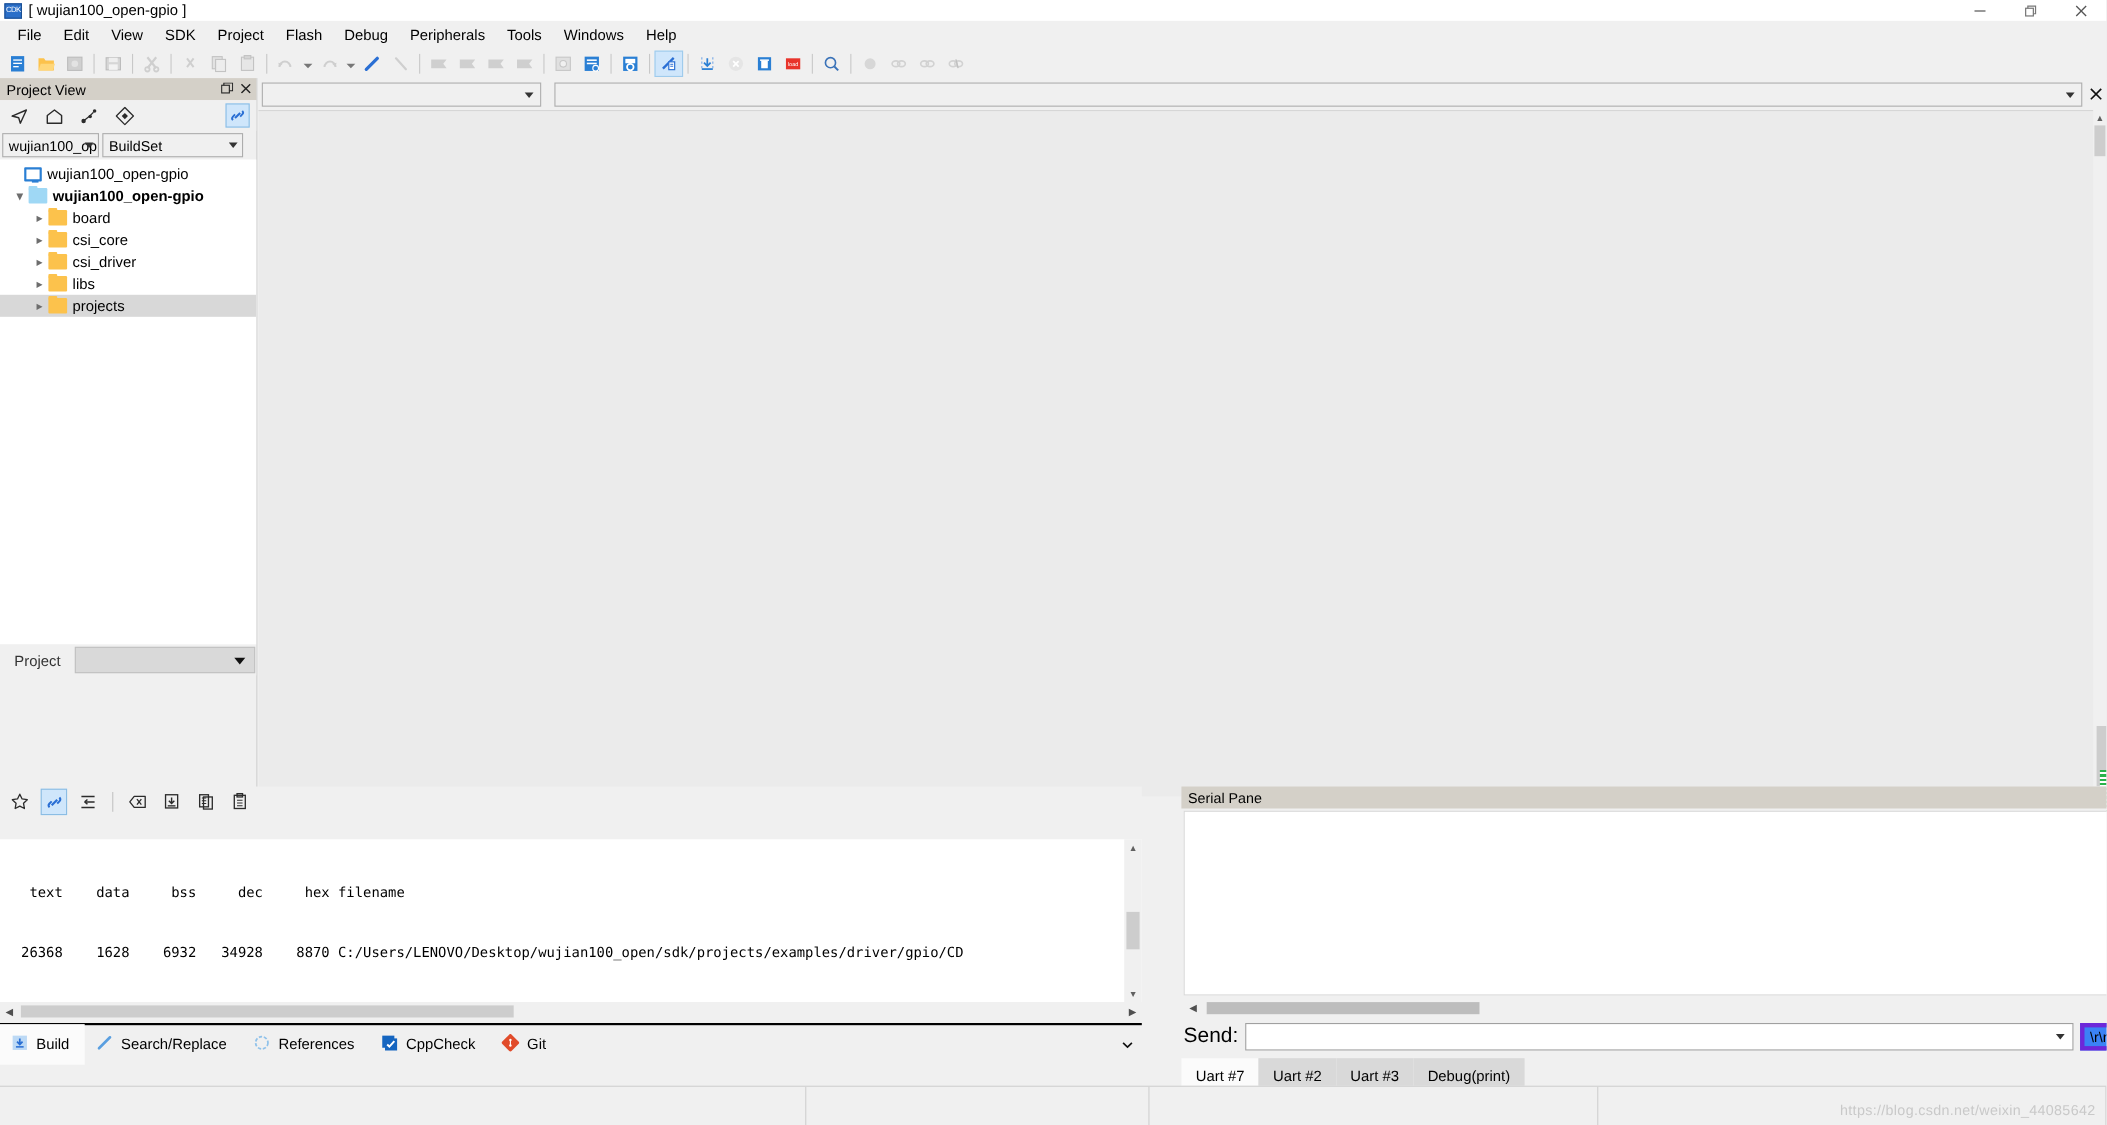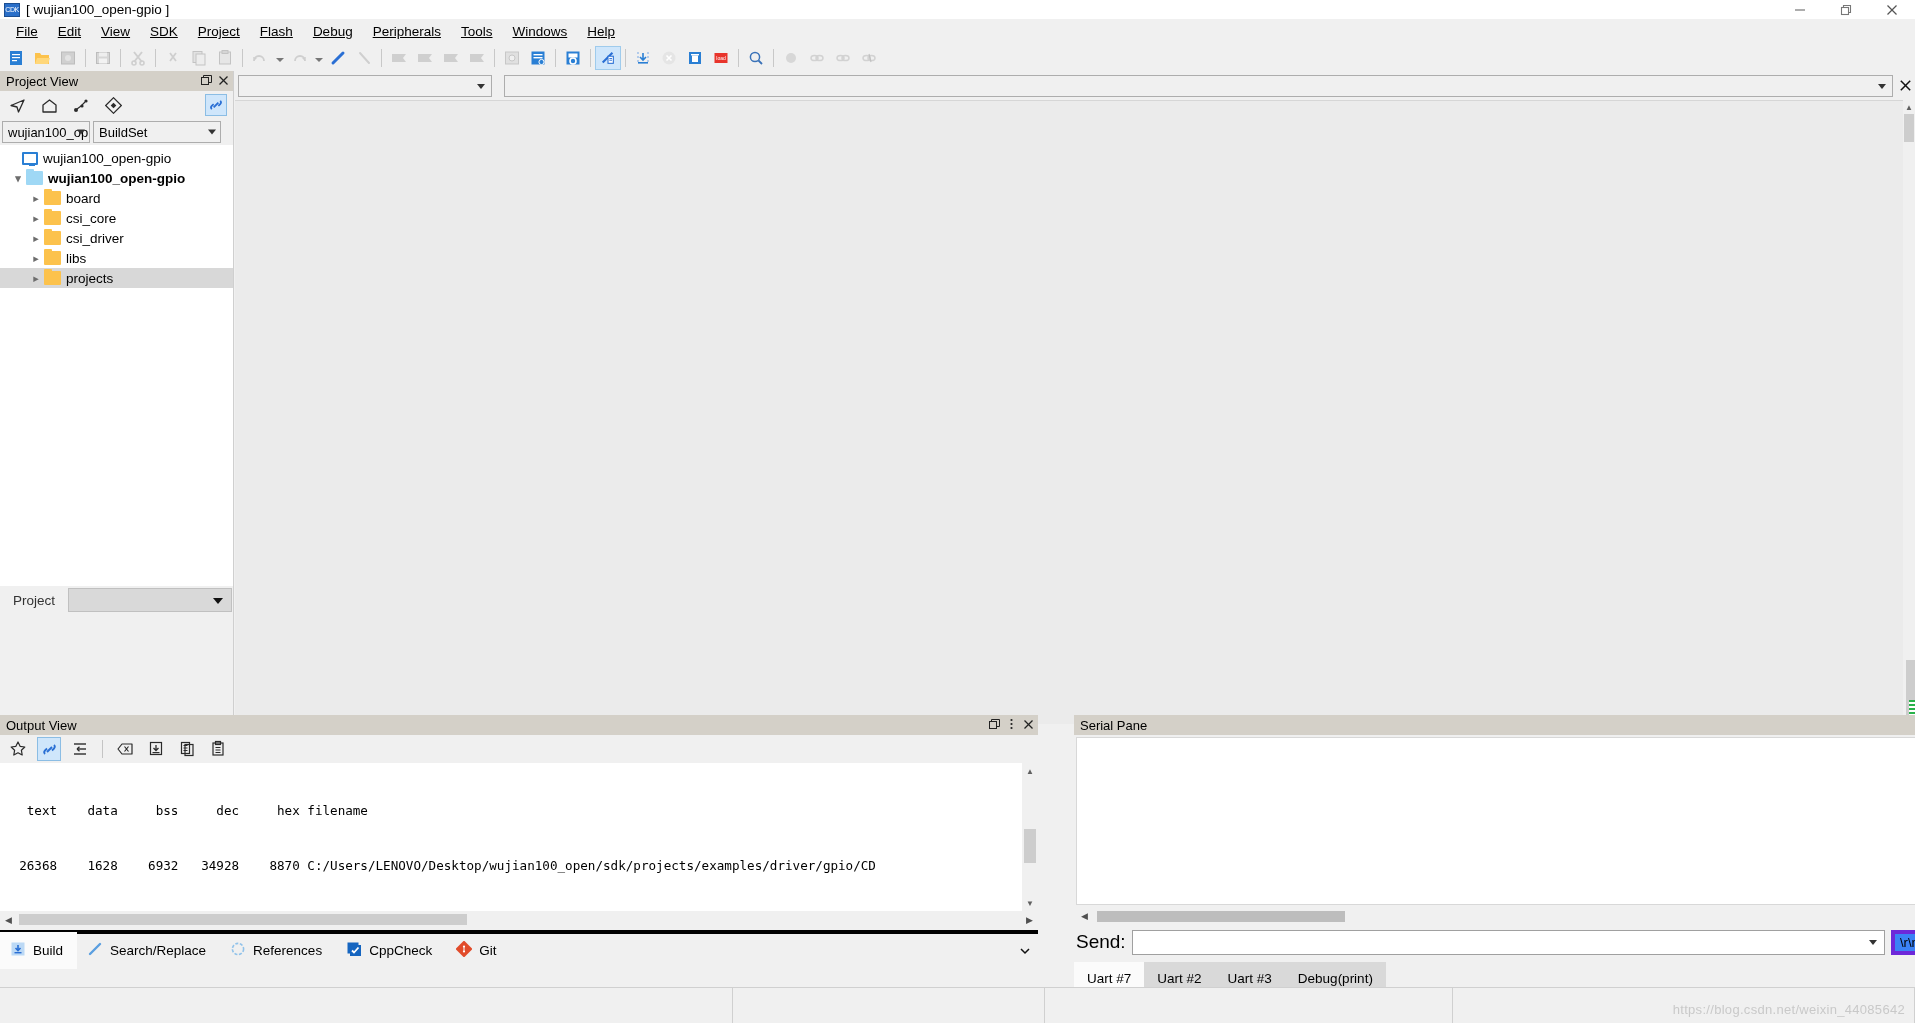--- a/index.html
+++ b/index.html
@@ -30,21 +30,21 @@
   .win-buttons { position: absolute; right: 0; top: 0; height: 19px; display: flex; }
   .win-btn {
     width: 46px; height: 19px; display: flex; align-items: center; justify-content: center;
     font-size: 13px; color: #000;
   }
   .win-btn svg { display:block; }
 
   
   .menubar {
     position: absolute; top: 19px; left: 0; width: 1915px; height: 25px;
-    background: #f0f0f0; display: flex; align-items: center; padding-left: 6px; text-decoration: underline;
+    background: #f0f0f0; display: flex; align-items: center; padding-left: 6px;
   }
   .menu-item {
     padding: 3px 10px; font-size: 13.5px; color: #000; white-space: nowrap;
   }
 
   
   .toolbar {
     position: absolute; top: 44px; left: 0; width: 1915px; height: 27px;
     background: #f0f0f0; display: flex; align-items: center; padding-left: 3px;
   }
@@ -176,21 +176,21 @@
   }
   .ov-log .ln { padding-left: 4px; height: 18.4px; }
   .ov-vscroll { position: absolute; right: 0; top: 48px; width: 16px; height: 148px; background: #f0f0f0; }
   .ov-hscroll { position: absolute; left: 0; right: 0; top: 196px; height: 17px; background: #f0f0f0; display:flex; align-items:center; }
   .hs-arrow { width: 17px; height: 17px; display:flex; align-items:center; justify-content:center; font-size:9px; color:#505050; }
   .hs-track { flex: 1; height: 17px; position: relative; }
   .hs-thumb { position: absolute; top: 3px; height: 11px; background: #cdcdcd; }
 
   .bottom-tabs {
     position: absolute; left: 0; top: 215px; height: 37px; right: 0;
-    background: #f0f0f0; display: flex; align-items: center; border-top: 4px solid #000000;
+    background: #f0f0f0; display: flex; align-items: center; border-top: 2px solid #000000;
   }
   .btab { height: 37px; display: flex; align-items: center; padding: 0 14px 0 10px; gap: 7px; font-size: 13.5px; }
   .btab.active { background: #fbfbfb; }
   .btabs-caret { margin-left: auto; width: 26px; display:flex; align-items:center; justify-content:center; }
 
   
   .serialpane {
     position: absolute; left: 1038px; top: 715px; width: 877px; height: 252px; background: #f0f0f0; margin-left: 36px;
   }
   .sp-body { position: absolute; left: 2px; top: 22px; right: 14px; height: 168px; background: #fff; border: 1px solid #d8d8d8; }
@@ -599,44 +599,20 @@
     <div class="editor-scroll-v">
       <div class="sc-arrow">▲</div>
       <div class="sc-thumb" style="top:14px; height:28px;"></div>
     </div>
   </div>
 
   <div class="right-edge-scroll"></div>
   <div class="green-strip"></div>
 
   <div class="outputview">
-    <div class="dock-title">
-      <span>Output View</span>
-      <span class="dock-btns">
-        <span class="dock-btn">
-          <svg width="11" height="11" viewBox="0 0 11 11">
-              <rect x="0.5" y="2.5" width="7" height="7" fill="none" stroke="#222"></rect>
-              <polyline points="2.5,2.5 2.5,0.5 10.5,0.5 10.5,7.5 7.5,7.5" fill="none" stroke="#222"></polyline>
-            </svg>
-        </span>
-        <span class="dock-btn">
-          <svg width="5" height="12" viewBox="0 0 5 12">
-              <circle cx="2.5" cy="2" r="1.1" fill="#222"></circle>
-              <circle cx="2.5" cy="6" r="1.1" fill="#222"></circle>
-              <circle cx="2.5" cy="10" r="1.1" fill="#222"></circle>
-            </svg>
-        </span>
-        <span class="dock-btn">
-          <svg width="9" height="9" viewBox="0 0 9 9">
-              <line x1="0.5" y1="0.5" x2="8.5" y2="8.5" stroke="#222" stroke-width="1.3"></line>
-              <line x1="8.5" y1="0.5" x2="0.5" y2="8.5" stroke="#222" stroke-width="1.3"></line>
-            </svg>
-        </span>
-      </span>
-    </div>
 
     <div class="ov-toolbar">
       <div class="ovi">
         <svg width="18" height="18" viewBox="0 0 18 18">
             <path d="M9 2l2.1 4.3 4.7.7-3.4 3.3.8 4.7L9 12.8l-4.2 2.2.8-4.7L2.2 7l4.7-.7z" fill="none" stroke="#2b2b2b" stroke-width="1.2" stroke-linejoin="round"></path>
           </svg>
       </div>
       <div class="ovi sel">
         <svg width="17" height="17" viewBox="0 0 17 17">
             <path d="M6 11l5-5" stroke="#2a6fd4" stroke-width="2"></path>

